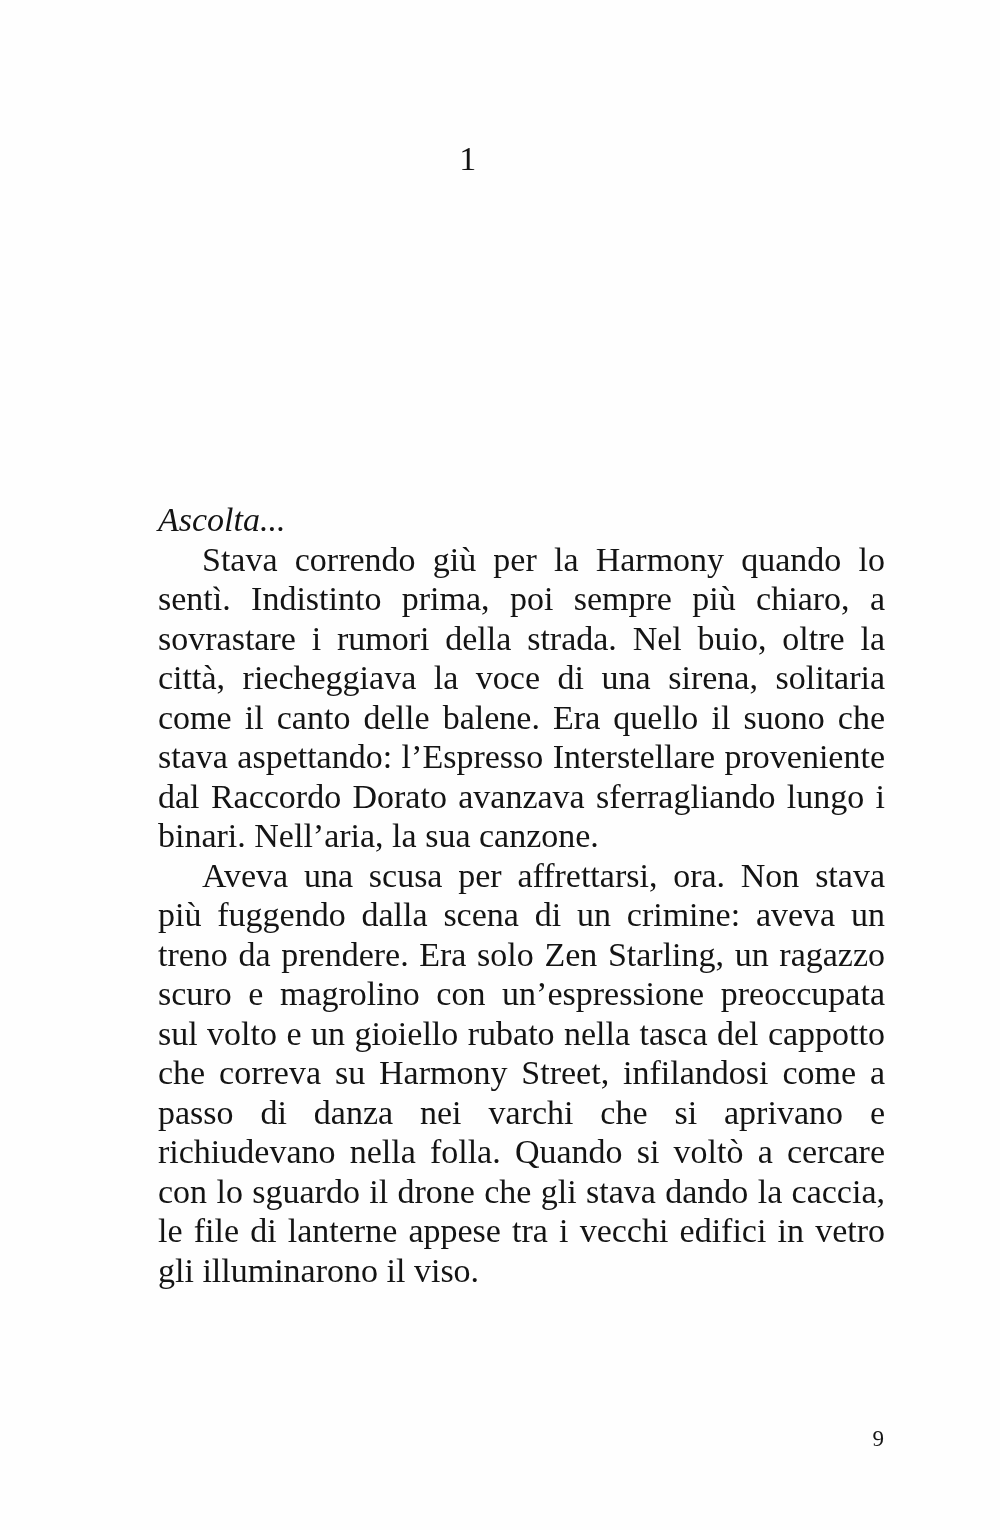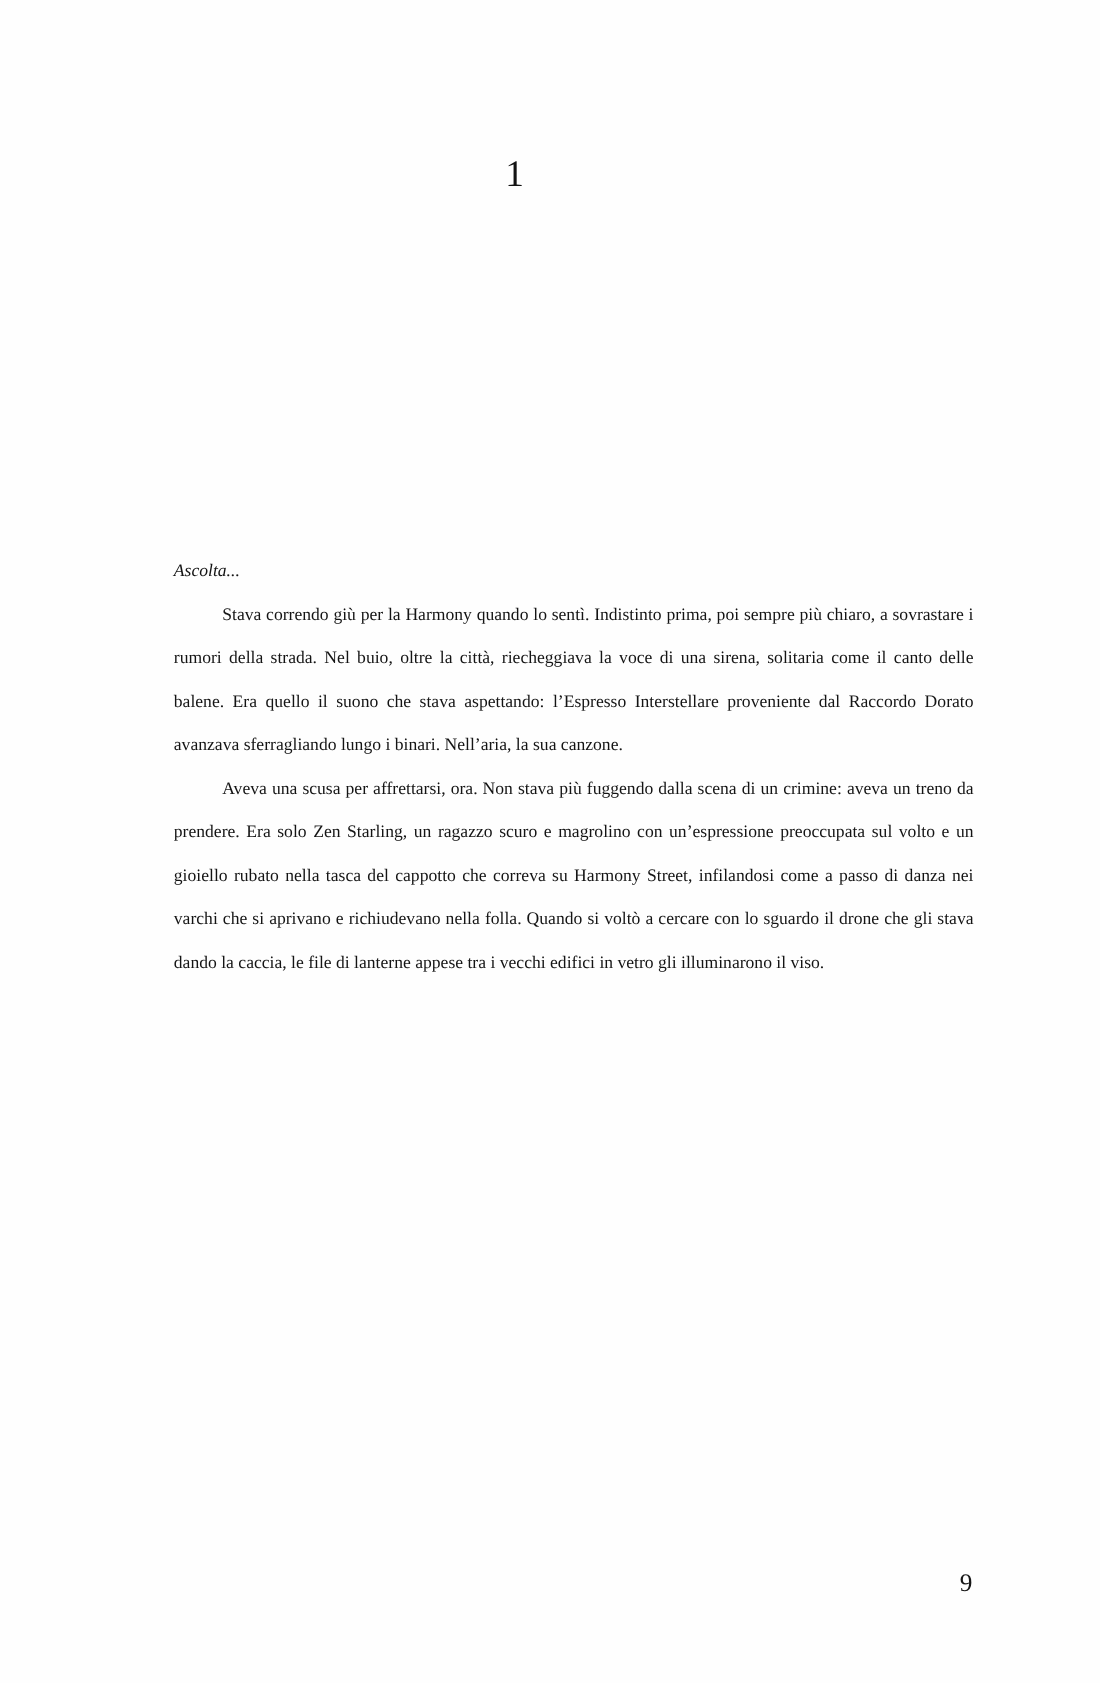--- a/index.html
+++ b/index.html
@@ -30,21 +30,21 @@
     line-height: 1;
     letter-spacing: 0.5px;
     color: #131313;
     transform: translateX(-32px);
   }
   .text-block {
     position: absolute;
     left: 158px;
     top: 500px;
     width: 727px;
-    font-size: 16px;
+    font-size: 34px;
     line-height: 39.5px;
     text-align: justify;
     text-justify: inter-word;
     color: #141414;
     hyphens: manual;
   }
   .text-block p {
     margin: 0;
   }
   .epigraph {

